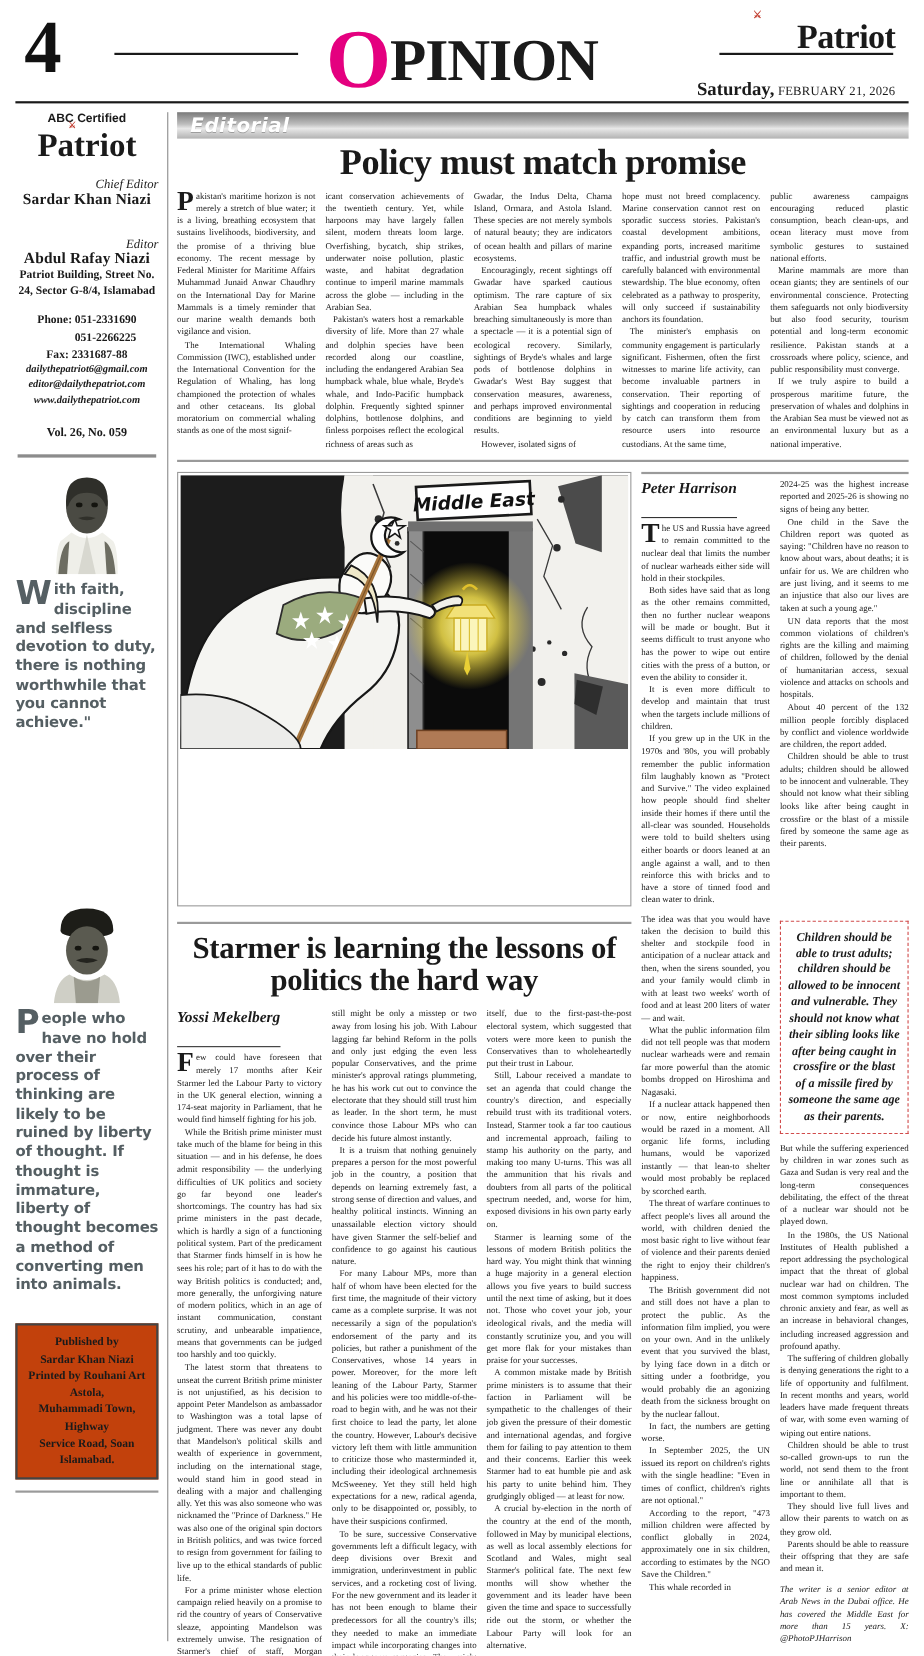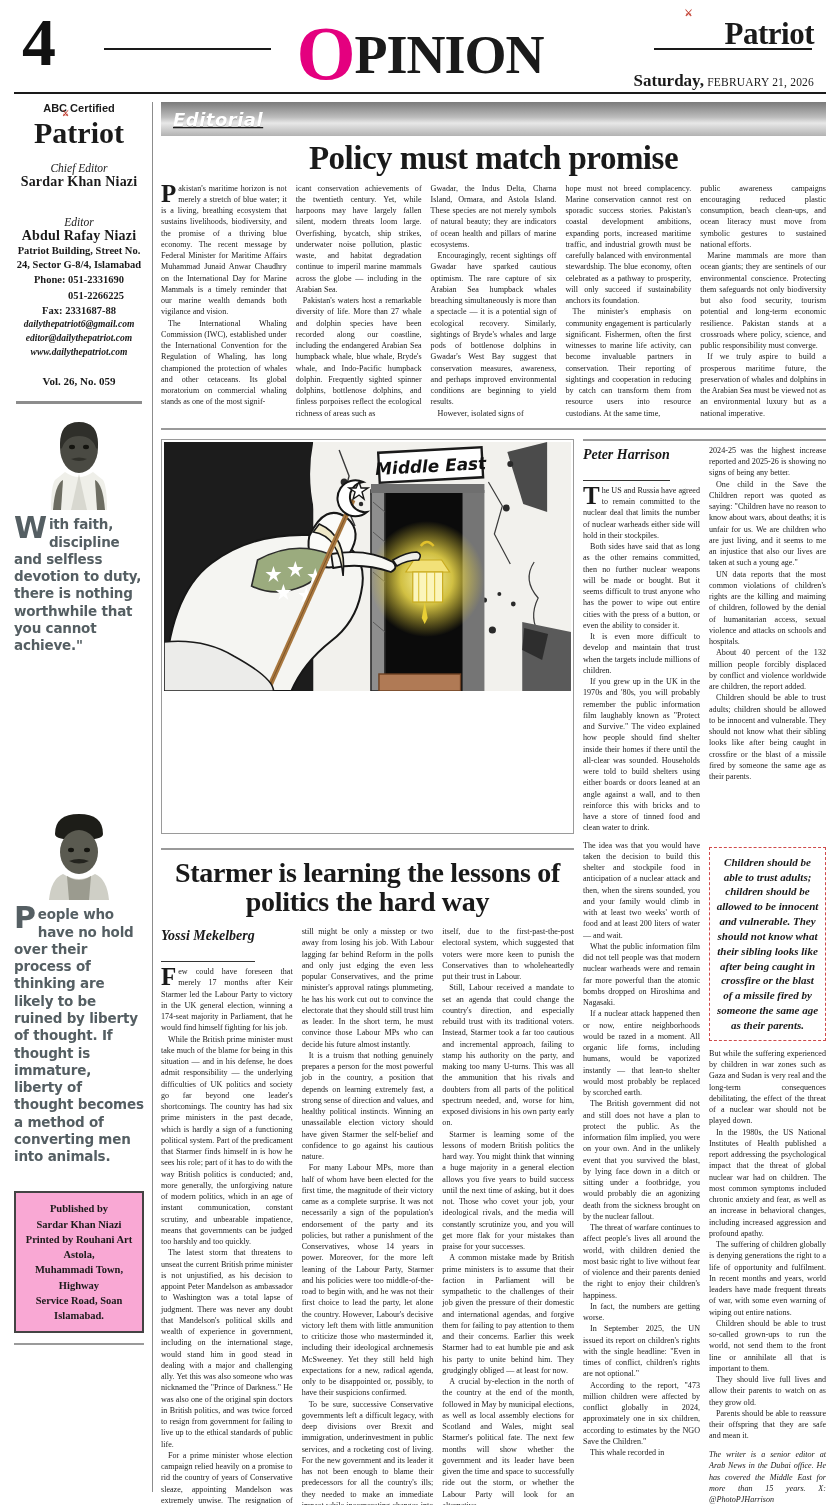--- a/index.html
+++ b/index.html
@@ -51,51 +51,51 @@
   
   .body-wrap { display:flex; margin-top:8px; height:1390px; }
   .left-rail { width:138px; flex:0 0 138px; padding-right:8px; }
   .rail-sep { width:1px; background:#8c8c8c; margin-right:8px; flex:0 0 1px; }
   .main-area { flex:1 1 auto; position:relative; }
 
   
   .abc { text-align:center; font-family:"Liberation Sans",sans-serif; font-size:11px; font-weight:700; margin-bottom:4px;}
   .rail-brand { text-align:center; font-size:30px; font-weight:700; line-height:1; position:relative; margin-bottom:14px;}
   .rail-brand .tinymark{ position:absolute; left:50%; top:-8px; transform:translateX(-17px); font-size:8px; color:#c0392b; font-weight:700;}
-  .role { text-align:center; font-style:italic; font-size:11.5px; margin-top:12px;}
+  .role { text-align:right; font-style:italic; font-size:11.5px; margin-top:12px;}
   .person { text-align:center; font-size:14px; font-weight:700; letter-spacing:.2px;}
   .addr { text-align:center; font-size:10.5px; font-weight:700; line-height:1.35; }
-  .contact { text-align:center; font-size:10.5px; font-weight:700; line-height:1.45; margin-top:0;}
+  .contact { text-align:center; font-size:10.5px; font-weight:700; line-height:1.45; margin-top:12px;}
   .contact .em { font-style:italic; font-weight:600; font-size:9.5px; display:block;}
   .vol { text-align:center; font-size:11px; font-weight:700; margin-top:16px;}
   .rail-rule { height:3px; background:#8c8c8c; margin:14px 2px 0 2px; }
 
   .quote-block { margin-top:10px; }
   .portrait { width:76px; margin:0 auto; display:block; }
   .quote-text {
     font-family:"DejaVu Sans", sans-serif;
     font-size:13.5px; font-weight:700; line-height:1.28; color:#555f63;
     margin-top:6px; letter-spacing:-.2px;
   }
   .quote-text .dropcapq {
     float:left; font-size:30px; line-height:.82; font-weight:700; padding-right:2px; color:#555f63;
   }
   .quote-block2 { margin-top:150px; }
 
   .published-box {
-    border:2px solid #444; background:#f9a8d4; padding:8px 4px; text-align:center;
+    border:2px solid #444; background:#c2410c; padding:8px 4px; text-align:center;
     font-size:10.5px; font-weight:700; line-height:1.45; margin-top:26px;
   }
   .rail-bottom-rule { height:2px; background:#9a9a9a; margin-top:10px; }
 
   
   .ed-banner {
-    height:34px; margin-bottom:4px;
+    height:24px; margin-bottom:4px;
     background:linear-gradient(to bottom, #7a7a7a 0%, #bdbdbd 45%, #e8e8e8 62%, #b2b2b2 100%);
-    display:flex; align-items:center;text-decoration:underline;
+    display:flex; align-items:center;
   }
   .ed-banner span {
     font-family:"DejaVu Sans", sans-serif; font-weight:700; font-style:italic;
     color:#fff; font-size:18px; letter-spacing:.5px; margin-left:12px;
     text-shadow:0 1px 0 rgba(0,0,0,.25);
   }
   .ed-head {
     text-align:center; font-size:33px; font-weight:700; line-height:1.02;
     margin:6px 0 7px 0; letter-spacing:-.5px;
   }
@@ -409,22 +409,22 @@
             </div>
           </div>
         </div>
 
         <div class="children-col">
           <div class="two-col">
             <div class="col">
               <p class="first">The idea was that you would have taken the decision to build this shelter and stockpile food in anticipation of a nuclear attack and then, when the sirens sounded, you and your family would climb in with at least two weeks' worth of food and at least 200 liters of water — and wait.</p>
               <p>What the public information film did not tell people was that modern nuclear warheads were and remain far more powerful than the atomic bombs dropped on Hiroshima and Nagasaki.</p>
               <p>If a nuclear attack happened then or now, entire neighborhoods would be razed in a moment. All organic life forms, including humans, would be vaporized instantly — that lean-to shelter would most probably be replaced by scorched earth.</p>
+              <p>The threat of warfare continues to affect people's lives all around the world, with children denied the most basic right to live without fear of violence and their parents denied the right to enjoy their children's happiness.</p>
               <p>The British government did not and still does not have a plan to protect the public. As the information film implied, you were on your own. And in the unlikely event that you survived the blast, by lying face down in a ditch or sitting under a footbridge, you would probably die an agonizing death from the sickness brought on by the nuclear fallout.</p>
-              <p>The threat of warfare continues to affect people's lives all around the world, with children denied the most basic right to live without fear of violence and their parents denied the right to enjoy their children's happiness.</p>
               <p>In fact, the numbers are getting worse.</p>
               <p>In September 2025, the UN issued its report on children's rights with the single headline: "Even in times of conflict, children's rights are not optional."</p>
               <p>According to the report, "473 million children were affected by conflict globally in 2024, approximately one in six children, according to estimates by the NGO Save the Children."</p>
               <p>This whale recorded in</p>
             </div>
             <div class="col">
               <div class="pullquote">
                 <p>Children should be able to trust adults; children should be allowed to be innocent and vulnerable. They should not know what their sibling looks like after being caught in crossfire or the blast of a missile fired by someone the same age as their parents.</p>
               </div>
               <p class="first">But while the suffering experienced by children in war zones such as Gaza and Sudan is very real and the long-term consequences debilitating, the effect of the threat of a nuclear war should not be played down.</p>

